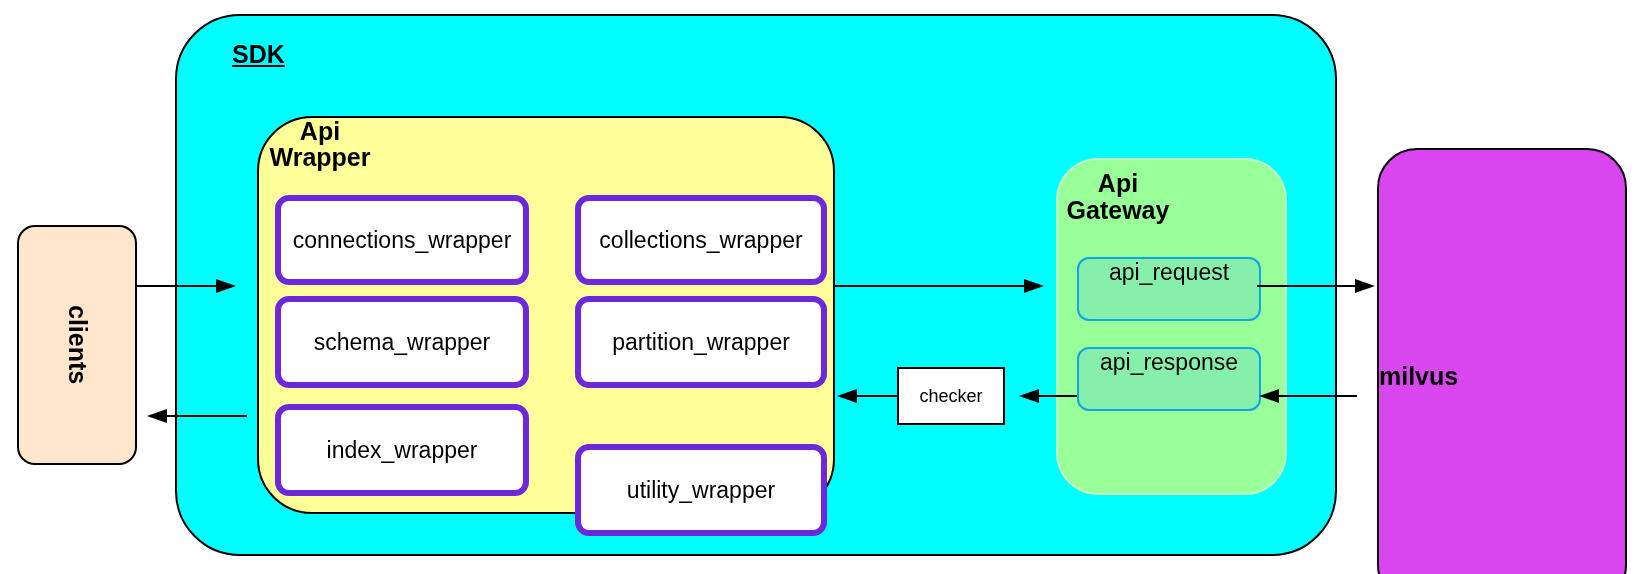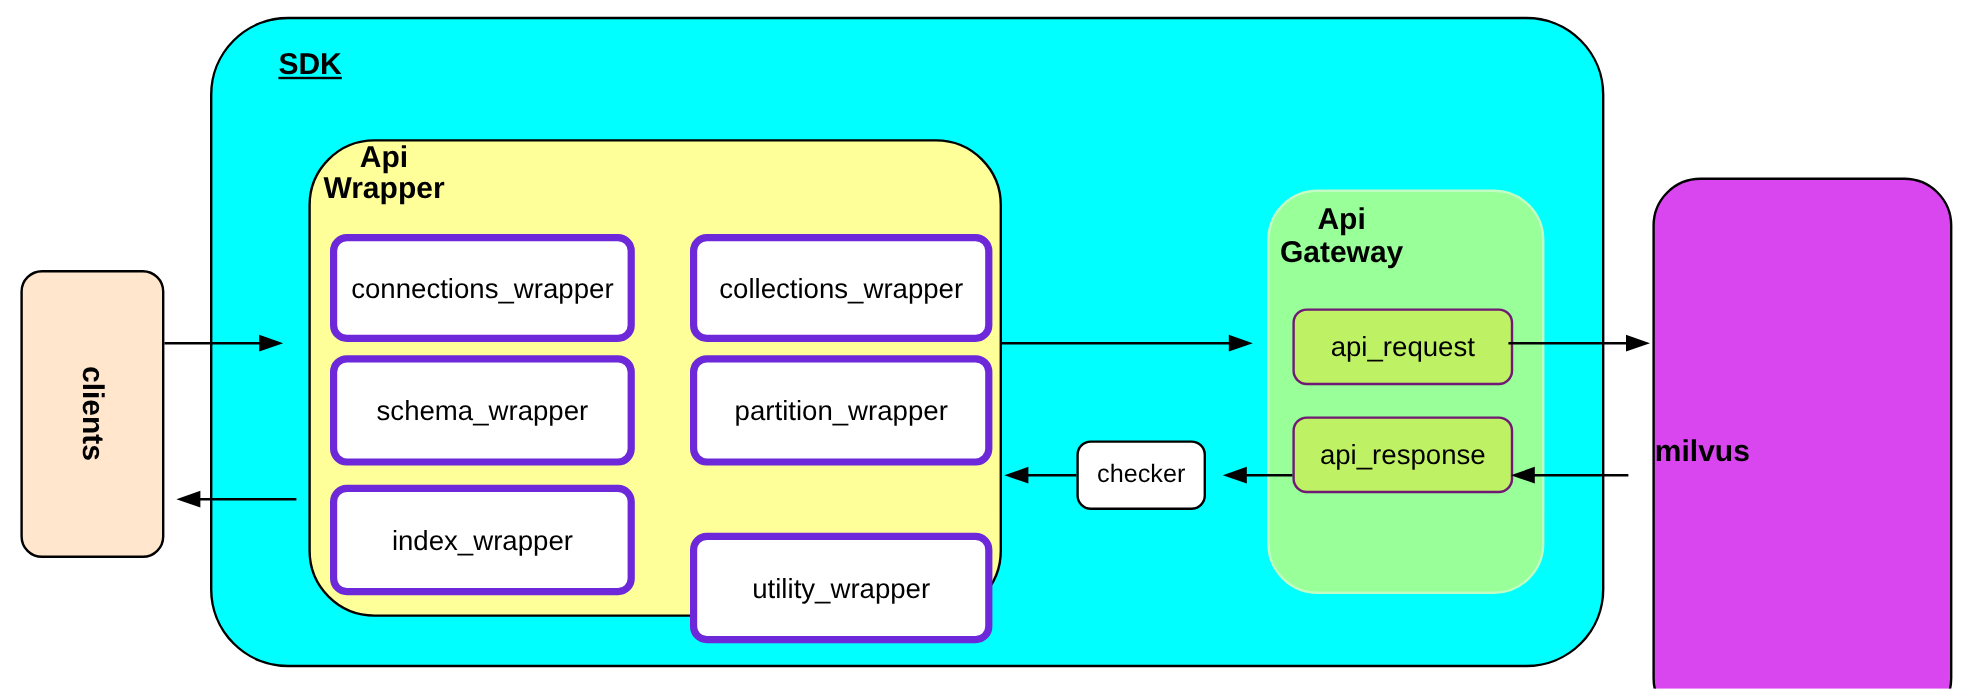--- a/index.html
+++ b/index.html
@@ -37,37 +37,37 @@
     font-size: 23px;
   }
   .m-connections { left: 275px; top: 195px; width: 242px; height: 78px; }
   .m-collections { left: 575px; top: 195px; width: 240px; height: 78px; }
   .m-schema     { left: 275px; top: 296px; width: 242px; height: 80px; }
   .m-partition  { left: 575px; top: 296px; width: 240px; height: 80px; }
   .m-index      { left: 275px; top: 404px; width: 242px; height: 80px; }
   .m-utility    { left: 575px; top: 396px; width: 240px; height: 80px; margin-top: 48px; }
   .checker {
     left: 897px; top: 367px; width: 108px; height: 58px;
-    background: #FFFFFF; border: 2px solid #000; border-radius: 12px;
+    background: #FFFFFF; border: 2px solid #000; border-radius: 0;
     display: flex; align-items: center; justify-content: center;
-    font-size: 21px;
+    font-size: 18px;
   }
   .gateway {
     left: 1056px; top: 158px; width: 231px; height: 337px;
     background: #99FF99; border: 2px solid #c2fcc2; border-radius: 42px;
   }
   .gateway-label {
     position: absolute; left: 1062px; top: 170px; width: 112px;
     font-size: 25px; font-weight: bold; line-height: 27px;
     text-align: center; white-space: pre-line;
   }
   .gw-node {
     position: absolute;
-    background: #bef264; border: 2px solid #701a75; border-radius: 12px;
-    display: flex; align-items: center; justify-content: center;
+    background: #86efac; border: 2px solid #0ea5e9; border-radius: 12px;
+    display: flex; justify-content: center;
     font-size: 23px;
   }
   .n-request  { left: 1077px; top: 257px; width: 180px; height: 60px; }
   .n-response { left: 1077px; top: 347px; width: 180px; height: 60px; }
   .clients {
     left: 17px; top: 225px; width: 120px; height: 240px;
     background: #FFE6CC; border: 2px solid #000; border-radius: 18px;
     display: flex; align-items: center; justify-content: center;
   }
   .clients-label {

